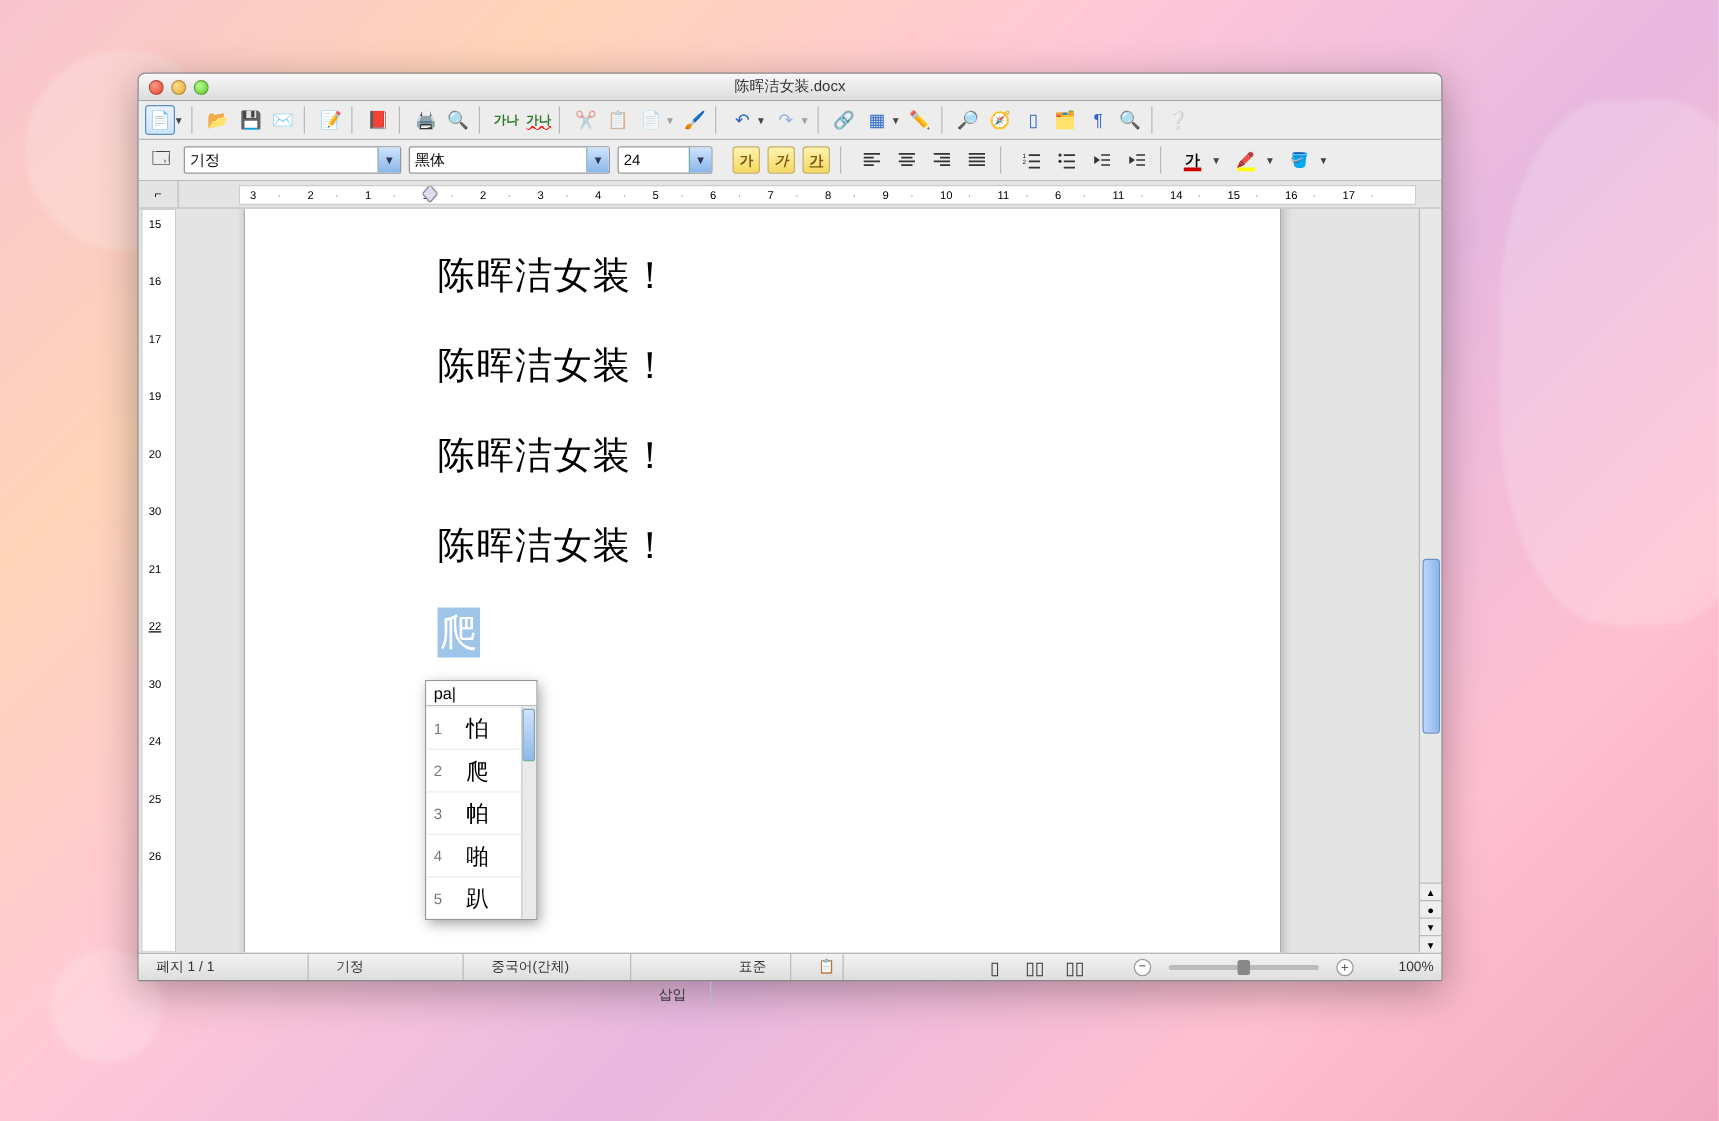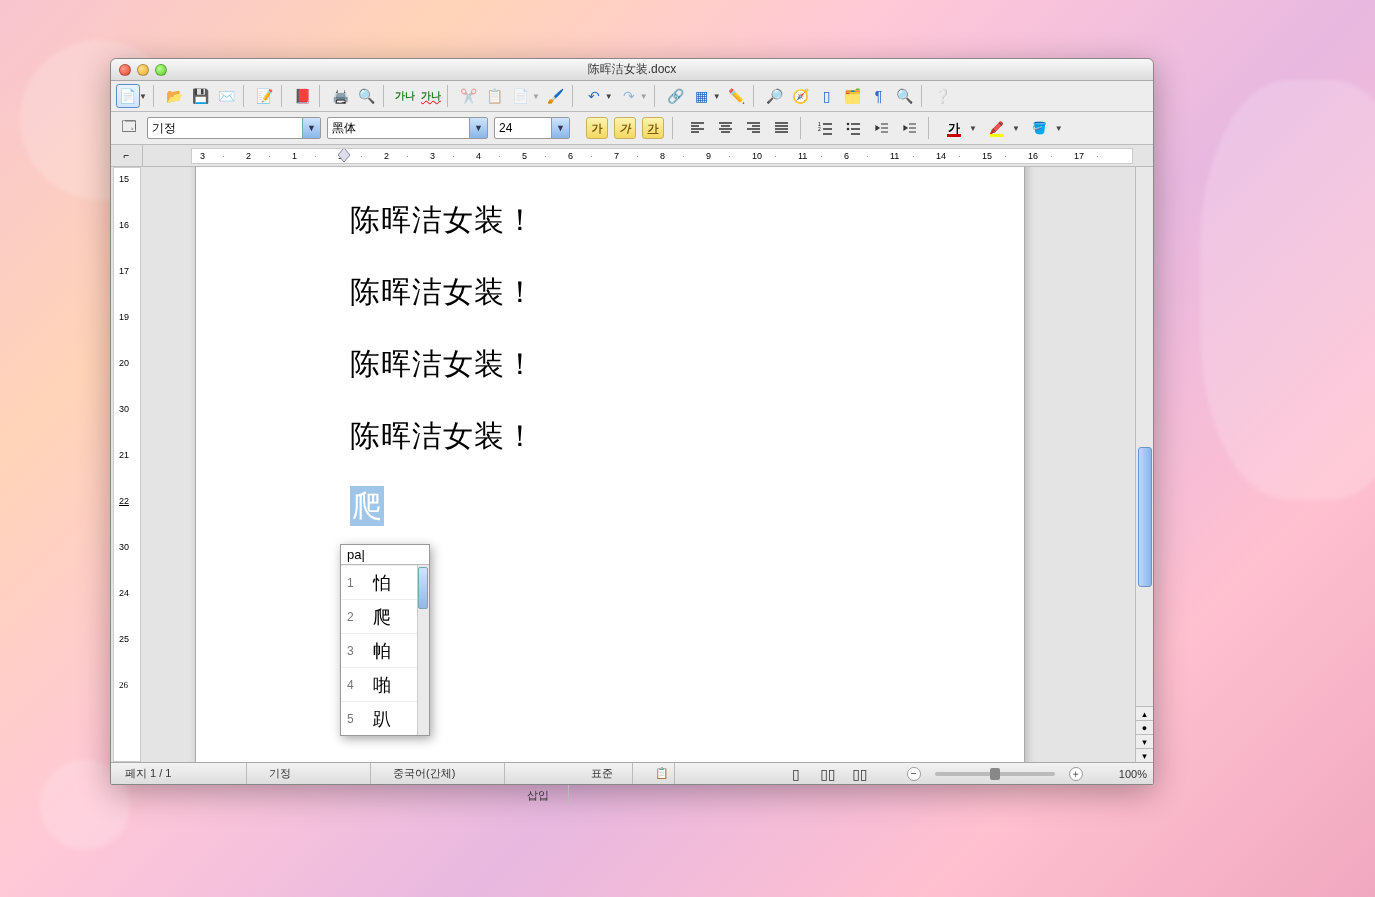--- a/index.html
+++ b/index.html
@@ -272,21 +272,21 @@
         <span style="top: 52px;">16</span>
         <span style="top: 98px;">17</span>
         <span style="top: 144px;">19</span>
         <span style="top: 190px;">20</span>
         <span style="top: 236px;">30</span>
         <span style="top: 282px;">21</span>
         <span style="top: 328px; text-decoration: underline;">22</span>
         <span style="top: 374px;">30</span>
         <span style="top: 420px;">24</span>
         <span style="top: 466px;">25</span>
-        <span style="top: 512px; font-family: Liberation Serif, serif;">26</span>
+        <span style="top: 512px;">26</span>
       </div>
     <div class="page-viewport">
       <div class="page" id="page">
           <div class="doc-line" style="top: 40px;">陈晖洁女装！</div>
           <div class="doc-line" style="top: 112px;">陈晖洁女装！</div>
           <div class="doc-line" style="top: 184px;">陈晖洁女装！</div>
           <div class="doc-line" style="top: 256px;">陈晖洁女装！</div>
           <div class="preedit" style="top: 326px;">爬</div>
         </div>
     </div>

